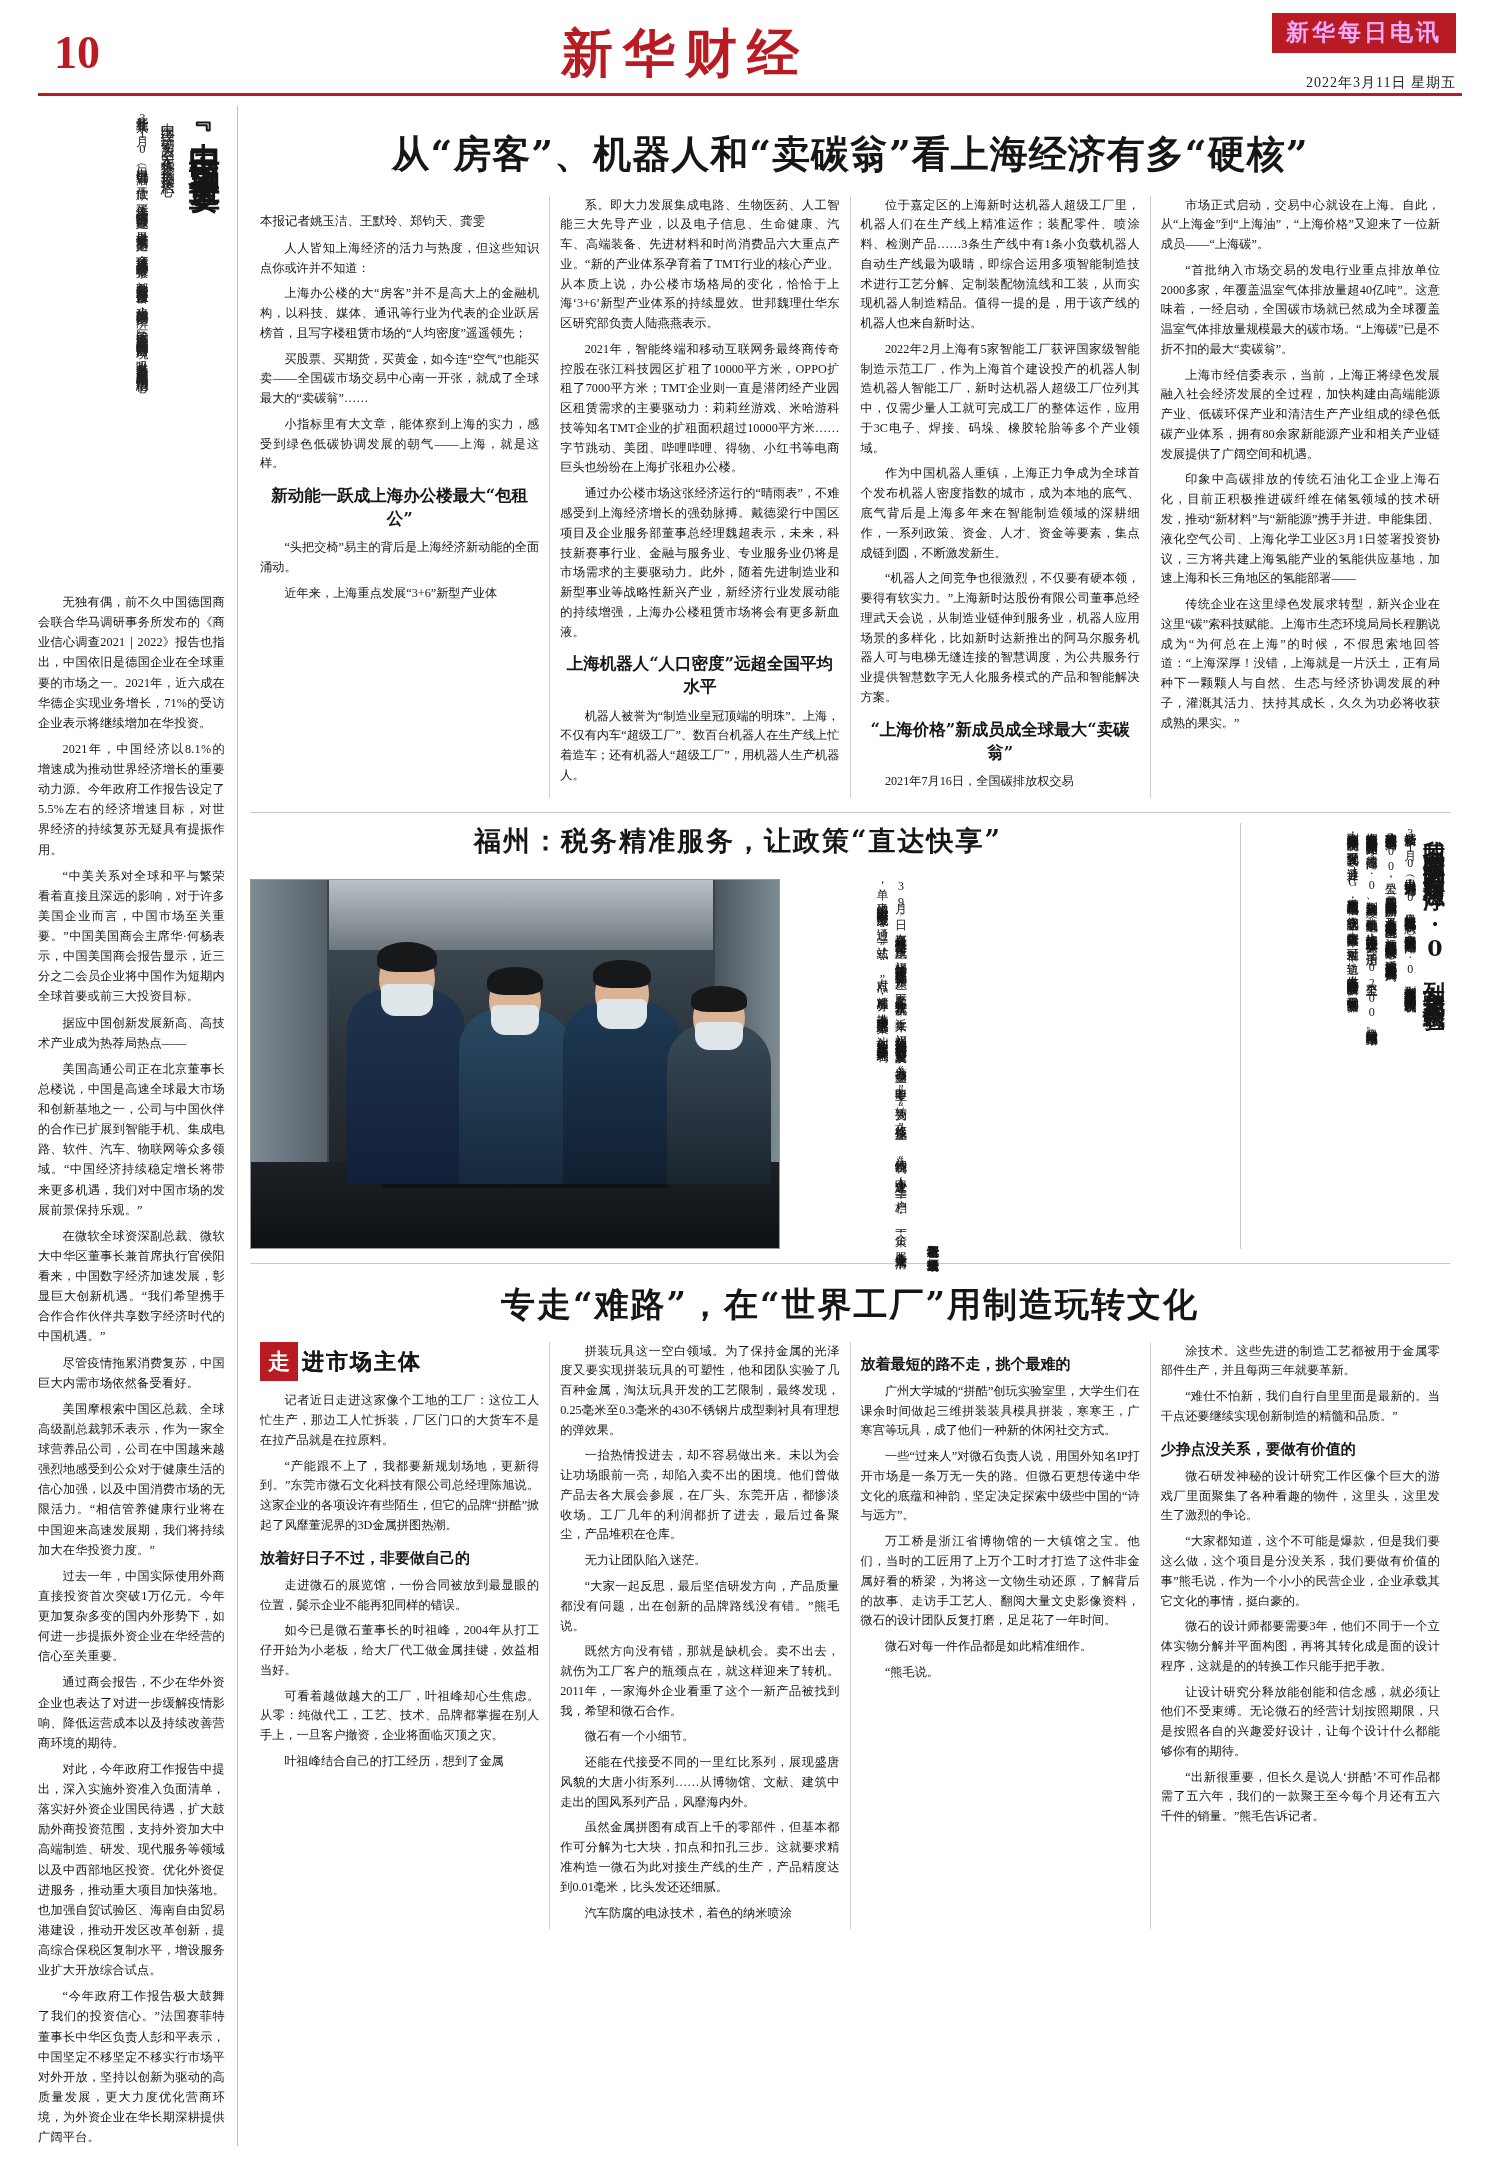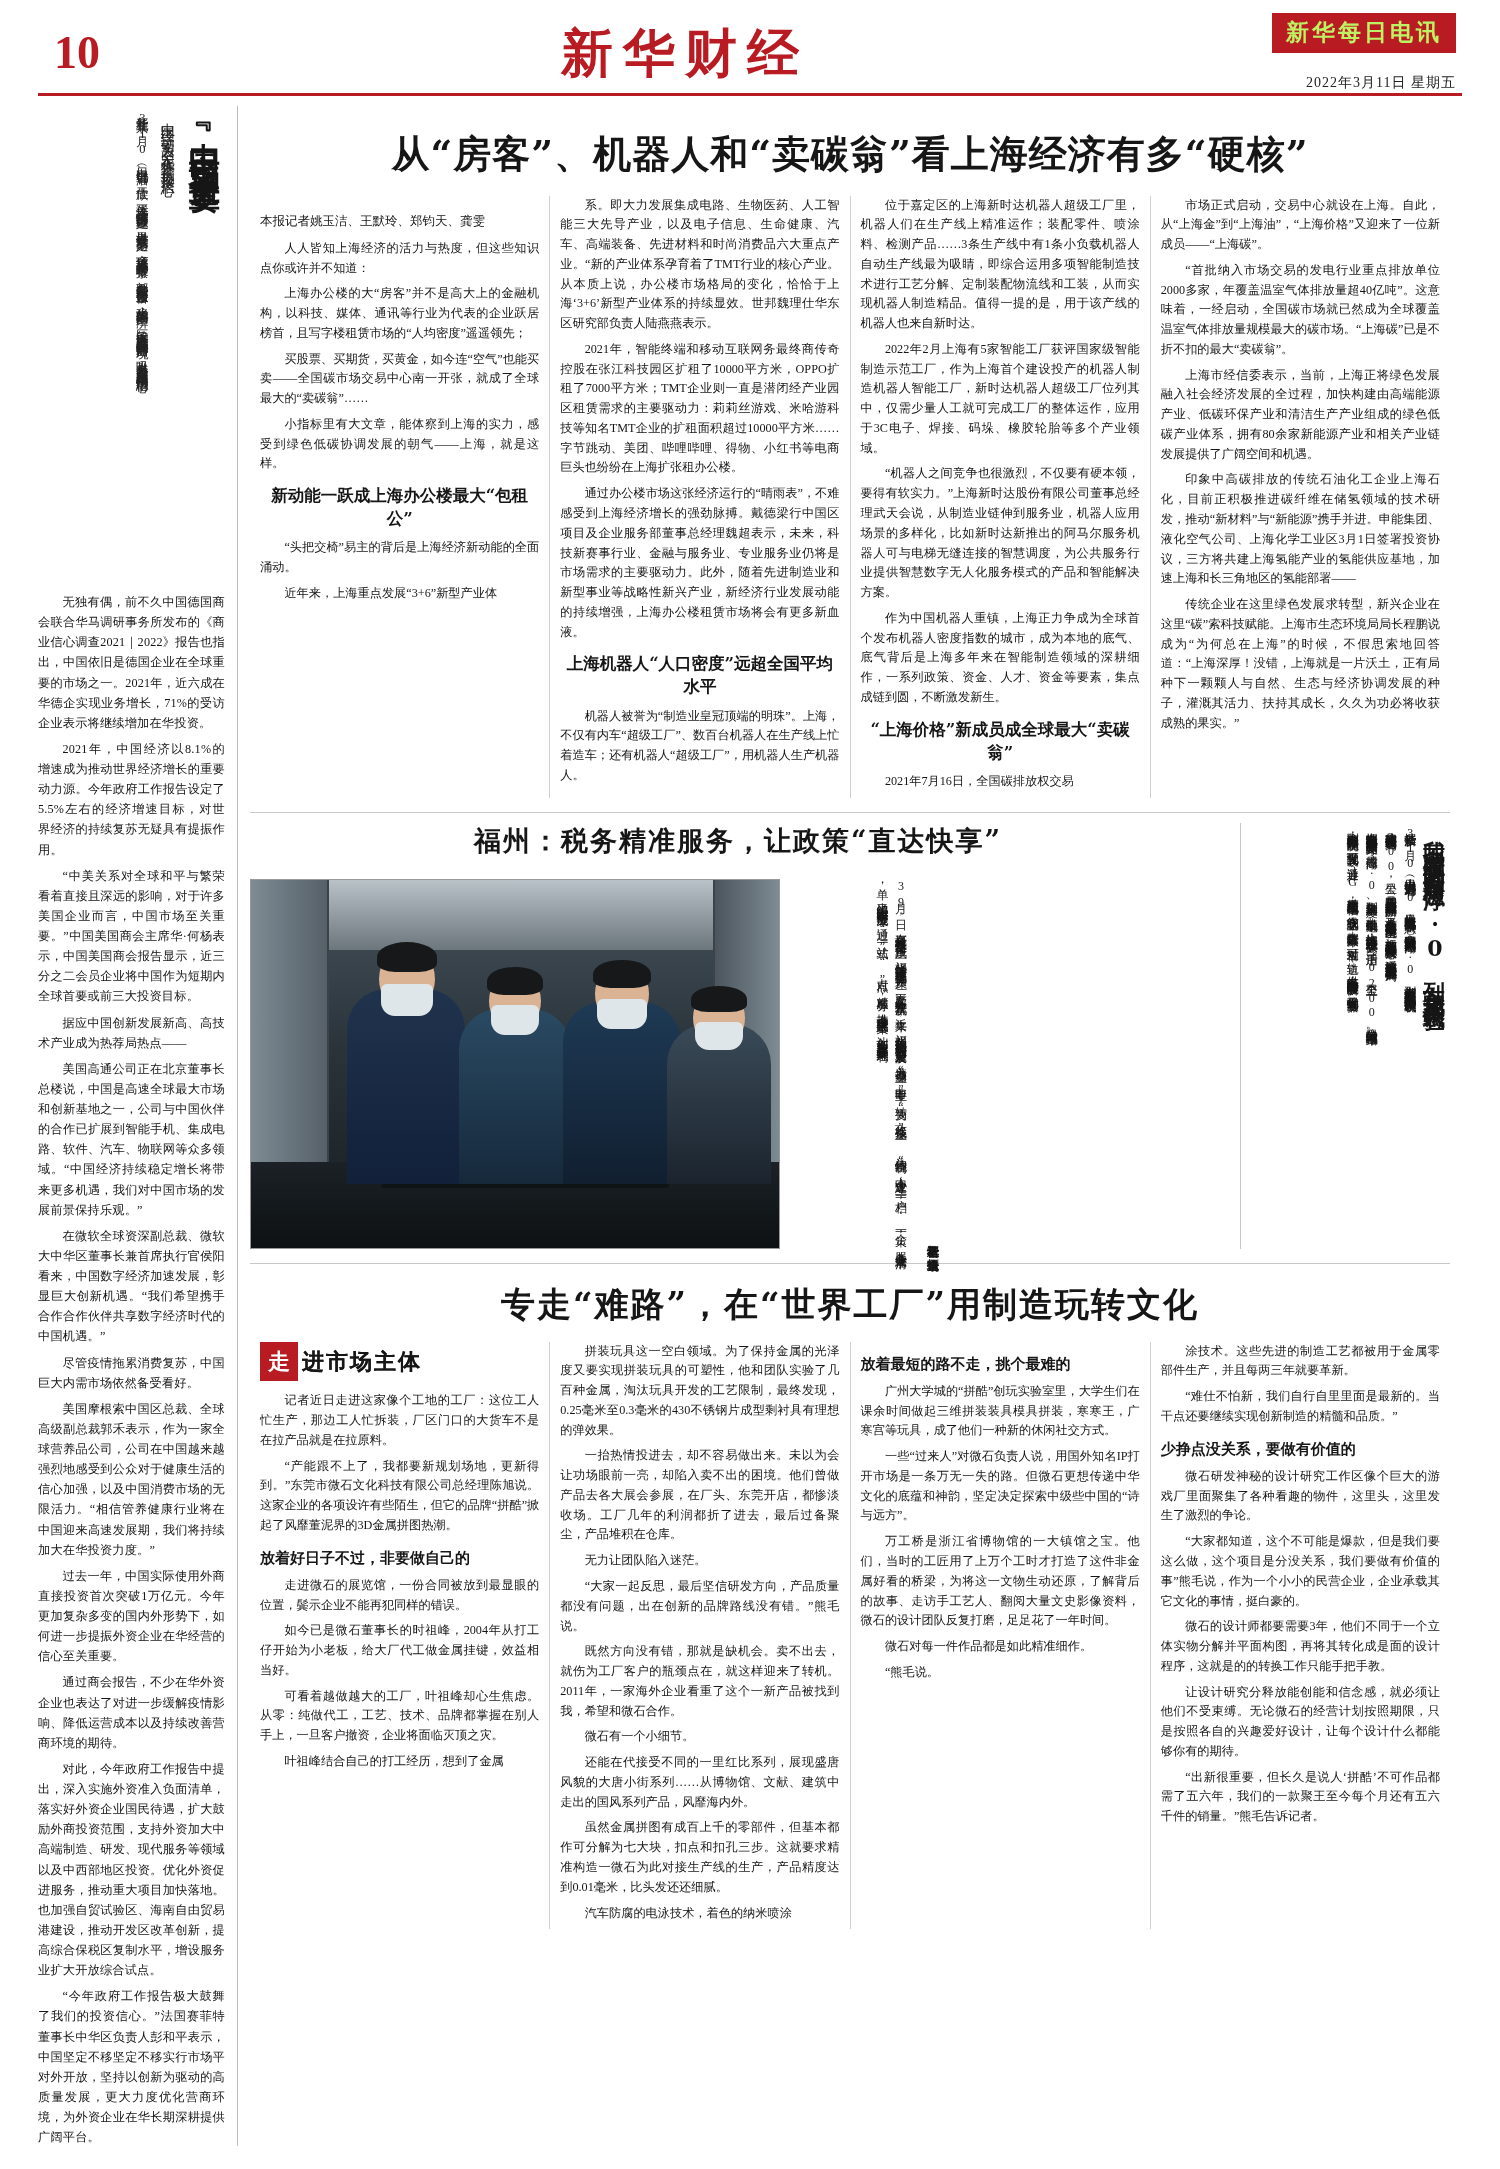--- a/index.html
+++ b/index.html
@@ -53,21 +53,21 @@
     line-height: 1;
   }
   .masthead-right {
     min-width: 250px;
     text-align: right;
     padding-right: 6px;
   }
   .brand-box {
     display: inline-block;
     background: #b81c22;
-    color: #bef264;
+    color: #f0abfc;
     font-size: 23px;
     font-weight: bold;
     letter-spacing: 3px;
     padding: 4px 14px 5px 14px;
   }
   .brand-date {
     font-size: 14px;
     color: #222;
     margin-top: 21px;
     letter-spacing: 1px;
@@ -433,22 +433,22 @@
         <div class="ncol">
           <p>系。即大力发展集成电路、生物医药、人工智能三大先导产业，以及电子信息、生命健康、汽车、高端装备、先进材料和时尚消费品六大重点产业。“新的产业体系孕育着了TMT行业的核心产业。从本质上说，办公楼市场格局的变化，恰恰于上海‘3+6’新型产业体系的持续显效。世邦魏理仕华东区研究部负责人陆燕燕表示。</p>
           <p>2021年，智能终端和移动互联网务最终商传奇控股在张江科技园区扩租了10000平方米，OPPO扩租了7000平方米；TMT企业则一直是潜闭经产业园区租赁需求的主要驱动力：莉莉丝游戏、米哈游科技等知名TMT企业的扩租面积超过10000平方米……字节跳动、美团、哔哩哔哩、得物、小红书等电商巨头也纷纷在上海扩张租办公楼。</p>
           <p>通过办公楼市场这张经济运行的“晴雨表”，不难感受到上海经济增长的强劲脉搏。戴德梁行中国区项目及企业服务部董事总经理魏超表示，未来，科技新赛事行业、金融与服务业、专业服务业仍将是市场需求的主要驱动力。此外，随着先进制造业和新型事业等战略性新兴产业，新经济行业发展动能的持续增强，上海办公楼租赁市场将会有更多新血液。</p>
           <div class="sub-head">上海机器人“人口密度”远超全国平均水平</div>
           <p>机器人被誉为“制造业皇冠顶端的明珠”。上海，不仅有内车“超级工厂”、数百台机器人在生产线上忙着造车；还有机器人“超级工厂”，用机器人生产机器人。</p>
         </div>
         <div class="ncol">
           <p>位于嘉定区的上海新时达机器人超级工厂里，机器人们在生产线上精准运作；装配零件、喷涂料、检测产品……3条生产线中有1条小负载机器人自动生产线最为吸睛，即综合运用多项智能制造技术进行工艺分解、定制装配物流线和工装，从而实现机器人制造精品。值得一提的是，用于该产线的机器人也来自新时达。</p>
           <p>2022年2月上海有5家智能工厂获评国家级智能制造示范工厂，作为上海首个建设投产的机器人制造机器人智能工厂，新时达机器人超级工厂位列其中，仅需少量人工就可完成工厂的整体运作，应用于3C电子、焊接、码垛、橡胶轮胎等多个产业领域。</p>
+          <p>作为中国机器人重镇，上海正力争成为全球首个发布机器人密度指数的城市，成为本地的底气、底气背后是上海多年来在智能制造领域的深耕细作，一系列政策、资金、人才、资金等要素，集点成链到圆，不断激发新生。</p>
           <p>“机器人之间竞争也很激烈，不仅要有硬本领，要得有软实力。”上海新时达股份有限公司董事总经理武天会说，从制造业链伸到服务业，机器人应用场景的多样化，比如新时达新推出的阿马尔服务机器人可与电梯无缝连接的智慧调度，为公共服务行业提供智慧数字无人化服务模式的产品和智能解决方案。</p>
-          <p>作为中国机器人重镇，上海正力争成为全球首个发布机器人密度指数的城市，成为本地的底气、底气背后是上海多年来在智能制造领域的深耕细作，一系列政策、资金、人才、资金等要素，集点成链到圆，不断激发新生。</p>
           <div class="sub-head">“上海价格”新成员成全球最大“卖碳翁”</div>
           <p>2021年7月16日，全国碳排放权交易</p>
         </div>
         <div class="ncol">
           <p>市场正式启动，交易中心就设在上海。自此，从“上海金”到“上海油”，“上海价格”又迎来了一位新成员——“上海碳”。</p>
           <p>“首批纳入市场交易的发电行业重点排放单位2000多家，年覆盖温室气体排放量超40亿吨”。这意味着，一经启动，全国碳市场就已然成为全球覆盖温室气体排放量规模最大的碳市场。“上海碳”已是不折不扣的最大“卖碳翁”。</p>
           <p>上海市经信委表示，当前，上海正将绿色发展融入社会经济发展的全过程，加快构建由高端能源产业、低碳环保产业和清洁生产产业组成的绿色低碳产业体系，拥有80余家新能源产业和相关产业链发展提供了广阔空间和机遇。</p>
           <p>印象中高碳排放的传统石油化工企业上海石化，目前正积极推进碳纤维在储氢领域的技术研发，推动“新材料”与“新能源”携手并进。申能集团、液化空气公司、上海化学工业区3月1日签署投资协议，三方将共建上海氢能产业的氢能供应基地，加速上海和长三角地区的氢能部署——</p>
           <p>传统企业在这里绿色发展求转型，新兴企业在这里“碳”索科技赋能。上海市生态环境局局长程鹏说成为“为何总在上海”的时候，不假思索地回答道：“上海深厚！没错，上海就是一片沃土，正有局种下一颗颗人与自然、生态与经济协调发展的种子，灌溉其活力、扶持其成长，久久为功必将收获成熟的果实。”</p>
         </div>

